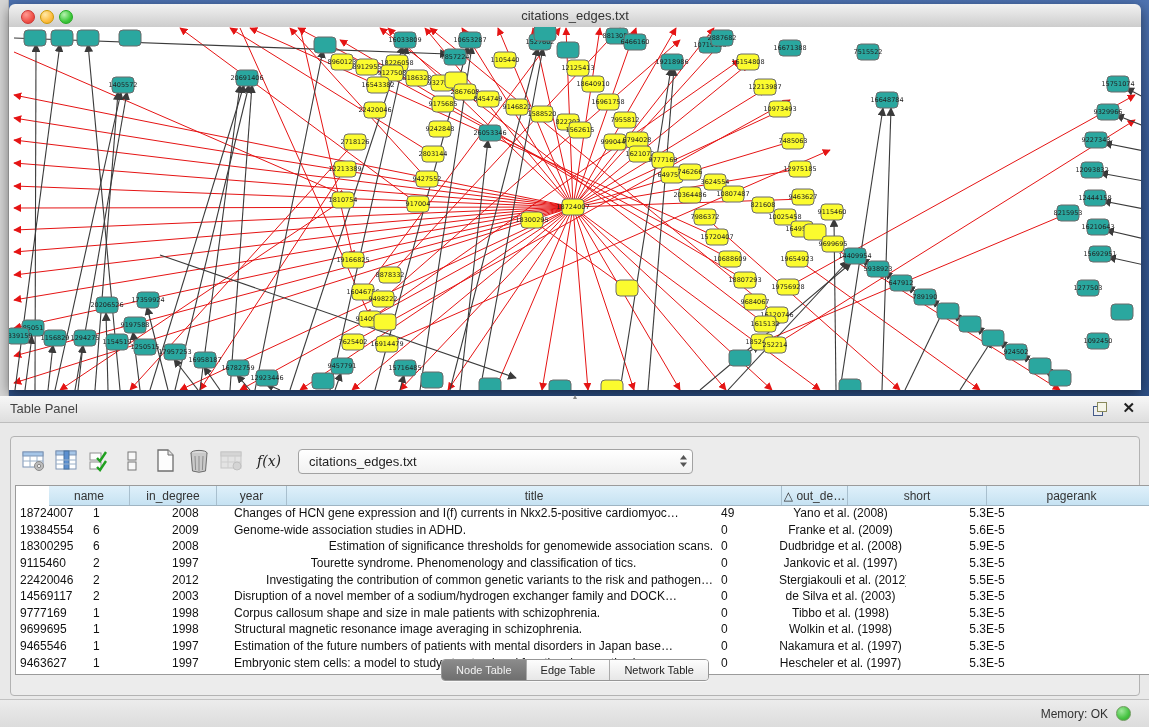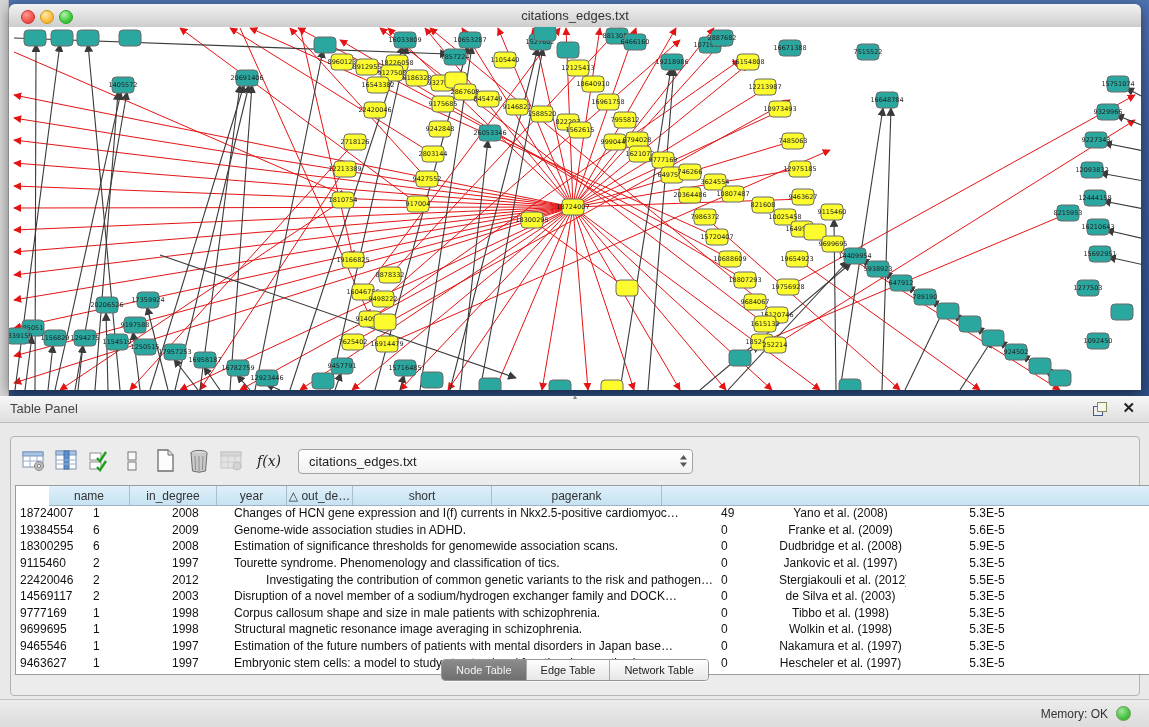--- a/index.html
+++ b/index.html
@@ -843,20 +843,21 @@
             </svg>
         </span>
       </div>
     </div>
 
     <div id="node-table">
       <div id="thead">
           <div class="hcell" style="width: 81px;">name</div>
           <div class="hcell" style="width: 87px;">in_degree</div>
           <div class="hcell" style="width: 70px;">year</div>
+          <div class="hcell" style="width: 495px;">title</div>
           <div class="hcell" style="width: 66px;">△ out_de…</div>
           <div class="hcell" style="width: 139px;">short</div>
           <div class="hcell" style="width: 170px;">pagerank</div>
         </div>
       <div id="tbody">
           <div class="trow">
             <div class="tcell" style="width: 73px; text-align: left;">18724007</div>
             <div class="tcell" style="width: 79px; text-align: left;">1</div>
             <div class="tcell" style="width: 62px; text-align: left;">2008</div>
             <div class="tcell" style="width: 487px; text-align: left;">Changes of HCN gene expression and I(f) currents in Nkx2.5-positive cardiomyoc…</div>
@@ -870,30 +871,30 @@
             <div class="tcell" style="width: 62px; text-align: left;">2009</div>
             <div class="tcell" style="width: 487px; text-align: left;">Genome-wide association studies in ADHD.</div>
             <div class="tcell" style="width: 58px; text-align: left;">0</div>
             <div class="tcell" style="width: 131px; text-align: center;">Franke et al. (2009)</div>
             <div class="tcell" style="width: 162px; text-align: center;">5.6E-5</div>
           </div>
           <div class="trow">
             <div class="tcell" style="width: 73px; text-align: left;">18300295</div>
             <div class="tcell" style="width: 79px; text-align: left;">6</div>
             <div class="tcell" style="width: 62px; text-align: left;">2008</div>
-            <div class="tcell" style="width: 487px; text-align: left;">Estimation of significance thresholds for genomewide association scans.</div>
+            <div class="tcell" style="width: 487px; text-align: right;">Estimation of significance thresholds for genomewide association scans.</div>
             <div class="tcell" style="width: 58px; text-align: left;">0</div>
             <div class="tcell" style="width: 131px; text-align: right;">Dudbridge et al. (2008)</div>
             <div class="tcell" style="width: 162px; text-align: center;">5.9E-5</div>
           </div>
           <div class="trow">
             <div class="tcell" style="width: 73px; text-align: left;">9115460</div>
             <div class="tcell" style="width: 79px; text-align: left;">2</div>
             <div class="tcell" style="width: 62px; text-align: left;">1997</div>
-            <div class="tcell" style="width: 487px; text-align: left;">Tourette syndrome. Phenomenology and classification of tics.</div>
+            <div class="tcell" style="width: 487px; text-align: center;">Tourette syndrome. Phenomenology and classification of tics.</div>
             <div class="tcell" style="width: 58px; text-align: left;">0</div>
             <div class="tcell" style="width: 131px; text-align: center;">Jankovic et al. (1997)</div>
             <div class="tcell" style="width: 162px; text-align: center;">5.3E-5</div>
           </div>
           <div class="trow">
             <div class="tcell" style="width: 73px; text-align: left;">22420046</div>
             <div class="tcell" style="width: 79px; text-align: left;">2</div>
             <div class="tcell" style="width: 62px; text-align: left;">2012</div>
             <div class="tcell" style="width: 487px; text-align: right;">Investigating the contribution of common genetic variants to the risk and pathogen…</div>
             <div class="tcell" style="width: 58px; text-align: left;">0</div>

